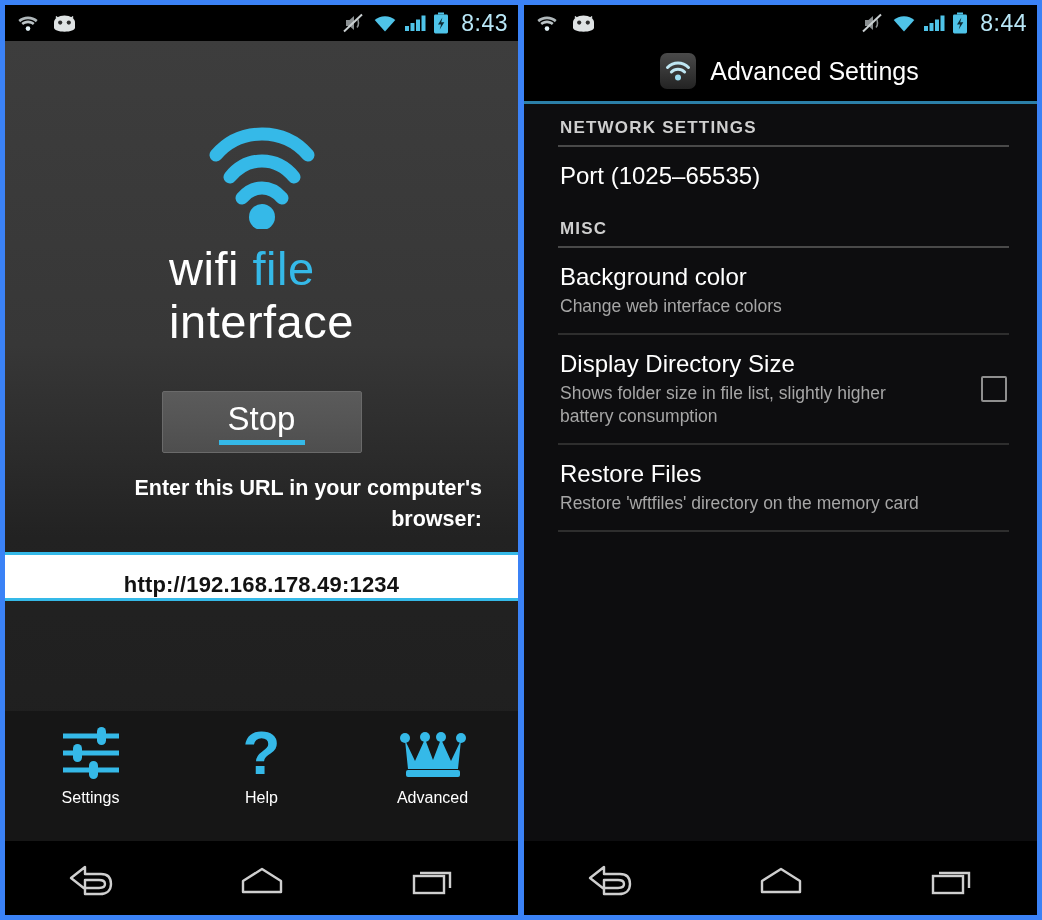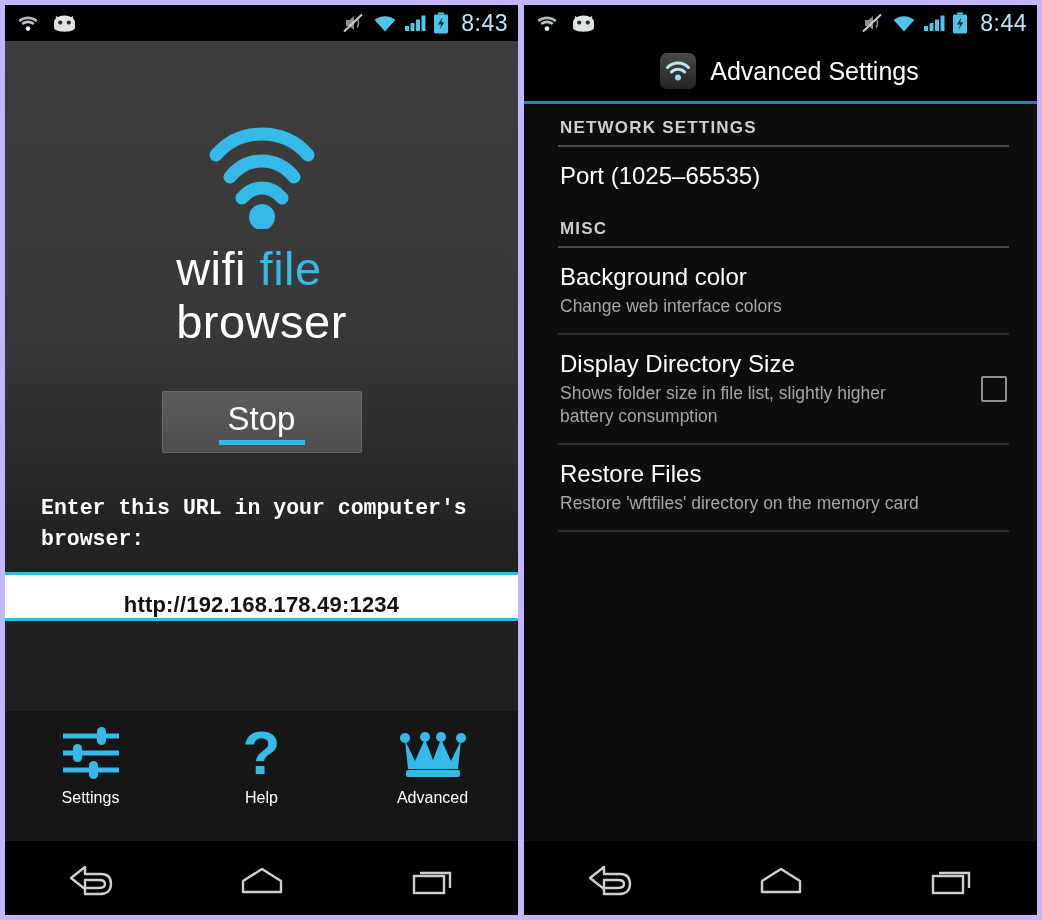--- a/index.html
+++ b/index.html
@@ -10,21 +10,21 @@
   body {
     width: 1042px;
     height: 920px;
     font-family: "Liberation Sans", sans-serif;
     overflow: hidden;
   }
   .screens {
     display: flex;
     width: 1042px;
     height: 920px;
-    background: #c4b5fd;
+    background: #3b82f6;
   }
   .phone {
     position: relative;
     width: 513px;
     height: 910px;
     margin: 5px 0 5px 5px;
     background: #000;
     overflow: hidden;
   }
   .phone.right { margin-left: 6px; }
@@ -93,28 +93,27 @@
     margin-top: 2px;
   }
   .stop-underline {
     width: 86px;
     height: 5px;
     background: #35b9e8;
     margin-top: 5px;
   }
 
   .url-hint {
-    margin-top: 40px;
-    text-align: left;
+    margin-top: 20px;
+    text-align: right;
     color: #ffffff;
     font-size: 21.5px;
     font-weight: bold;
     line-height: 1.42;
     padding: 0 36px;
-    font-family: Liberation Mono, monospace;
   }
   .url-box {
     margin: 18px 0 12px 0;
     height: 43px;
     background: #ffffff;
     border-top: 3px solid #35b9e8;
     border-bottom: 3px solid #35b9e8;
     display: flex;
     align-items: flex-end;
     justify-content: center;
@@ -282,21 +281,21 @@
 
       <div class="logo-wrap">
         <svg width="108" height="104" viewBox="0 0 108 104">
           <path d="M8 30 C20 16 36 9 54 9 C72 9 88 16 100 30" stroke="#35b9e8" stroke-width="13" fill="none" stroke-linecap="round"></path>
           <path d="M22 52 C31 41 42 36 54 36 C66 36 77 41 86 52" stroke="#35b9e8" stroke-width="13" fill="none" stroke-linecap="round"></path>
           <path d="M34 73 C40 66 47 63 54 63 C61 63 68 66 74 73" stroke="#35b9e8" stroke-width="13" fill="none" stroke-linecap="round"></path>
           <circle cx="54" cy="92" r="13" fill="#35b9e8"></circle>
         </svg>
         <div class="logo-text">
           <div class="logo-line1"><span>wifi</span> <span class="accent">file</span></div>
-          <div class="logo-line2">browser</div>
+          <div class="logo-line2">interface</div>
         </div>
       </div>
 
       <div class="stop-wrap">
         <div class="stop-btn">
           <div class="stop-label">Stop</div>
           <div class="stop-underline"></div>
         </div>
       </div>
 

